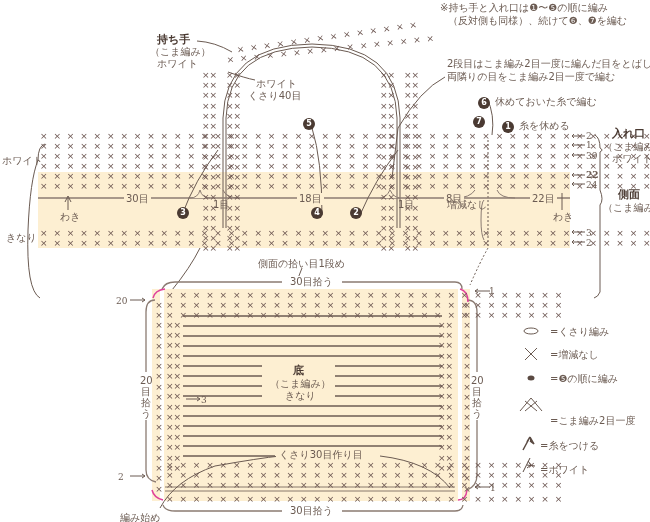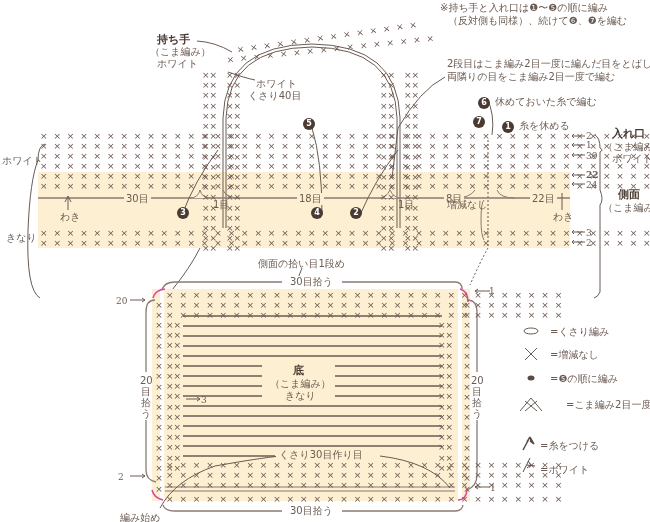--- a/index.html
+++ b/index.html
@@ -373,15 +373,15 @@
 
 <div class="t serif" style="left:116px;top:295px;">20</div>
 <div class="t serif" style="left:201px;top:394px;">3</div>
 <div class="t serif" style="left:118px;top:471px;">2</div>
 <div class="t serif" style="left:489px;top:285px;">1</div>
 <div class="t serif" style="left:490px;top:482px;">1</div>
 
 <div class="legend-item" style="left:550px;top:325px;">=くさり編み</div>
 <div class="legend-item" style="left:550px;top:348px;">=増減なし</div>
 <div class="legend-item" style="left:550px;top:372px;">=❺の順に編み</div>
-<div class="legend-item" style="left:550px;top:398px;margin-left:16px;">=こま編み2目一度</div>
+<div class="legend-item" style="left:550px;top:414px;">=こま編み2目一度</div>
 <div class="legend-item" style="left:540px;top:439px;">=糸をつける</div>
 <div class="legend-item" style="left:540px;top:463px;">=ホワイト</div>
 
 </body></html>

